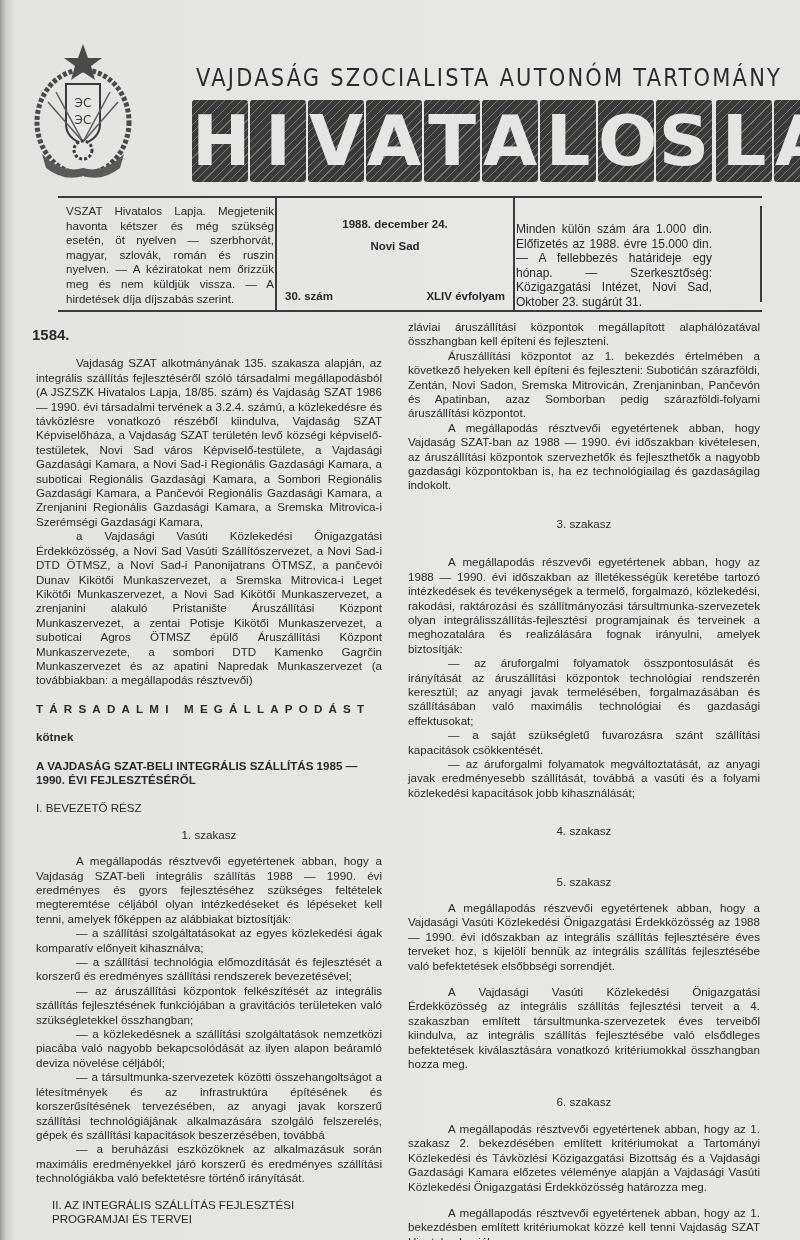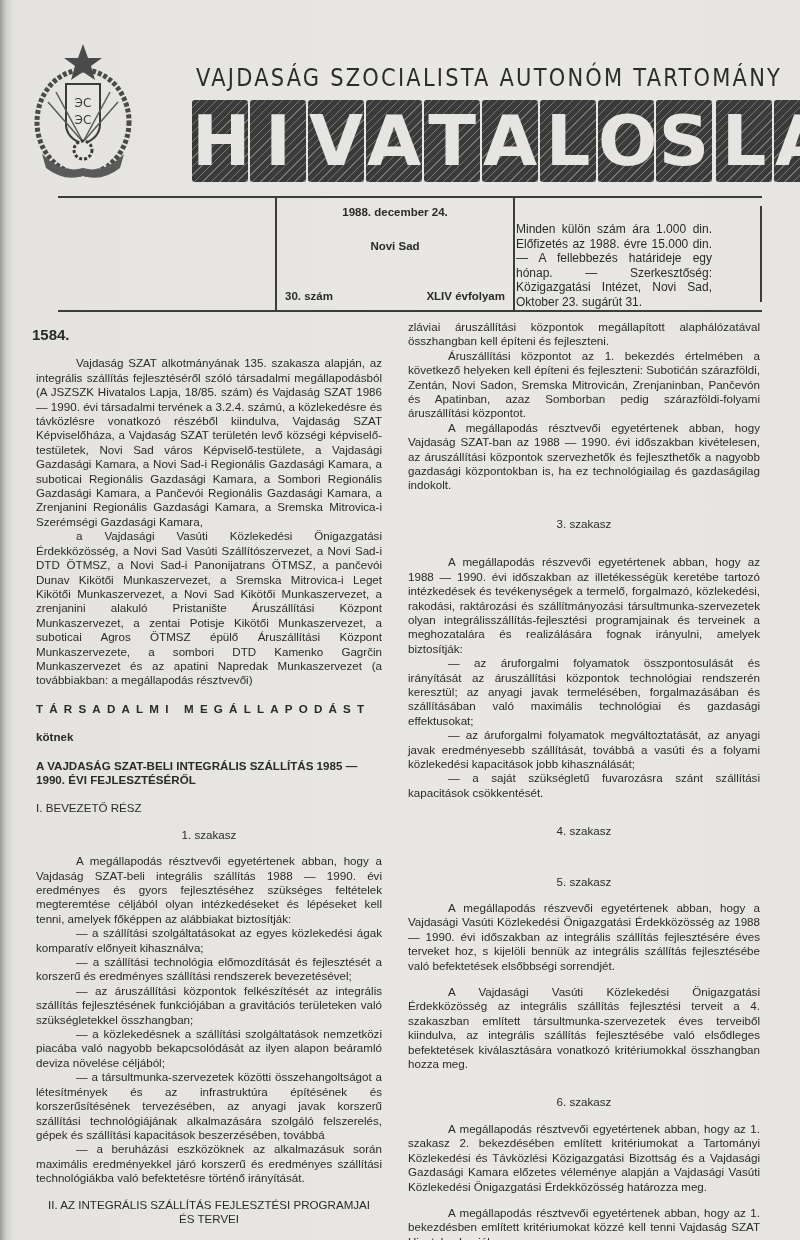--- a/index.html
+++ b/index.html
@@ -24,37 +24,37 @@
     border-radius: 3px; }
   .masthead-title .sp { width: 18px; }
   .masthead-title .ch::after { content: ""; position: absolute; inset: 0;
     background: repeating-linear-gradient(135deg, transparent 0 5px, rgba(230,229,225,0.35) 5px 6px); }
   .infobar { position: absolute; left: 58px; top: 196px; width: 704px; height: 112px;
     border-top: 2px solid #3c3c3c; border-bottom: 2px solid #3c3c3c; }
   .info-left { position: absolute; left: 8px; top: 6px; width: 208px; font-size: 11.6px; line-height: 14.6px;
     text-align: justify; }
   .info-mid { position: absolute; left: 217px; top: 0; width: 236px; height: 112px;
     border-left: 2px solid #3c3c3c; border-right: 2px solid #3c3c3c; }
-  .info-mid .date { position: absolute; left: 0; right: 0; top: 8px; text-align: center; font-weight: bold; font-size: 11.5px; }
+  .info-mid .date { position: absolute; left: 0; right: 0; top: 20px; text-align: center; font-weight: bold; font-size: 11.5px; }
   .info-mid .city { position: absolute; left: 0; right: 0; top: 42px; text-align: center; font-weight: bold; font-size: 11.5px; }
   .info-mid .issue { position: absolute; left: 8px; bottom: 8px; font-weight: bold; font-size: 11.5px; }
   .info-mid .volume { position: absolute; right: 8px; bottom: 8px; font-weight: bold; font-size: 11.5px; }
   .info-right { position: absolute; left: 458px; top: 24px; width: 196px; font-size: 12px; line-height: 14.6px; text-align: justify; }
   .info-right-border { position: absolute; right: 0; top: 8px; bottom: 8px; border-right: 2px solid #3c3c3c; }
   .col { position: absolute; top: 320px; font-size: 11.6px; line-height: 14.4px; text-align: justify; }
   .col-left { left: 36px; width: 346px; }
   .col-right { left: 408px; width: 352px; }
   .docnum { font-weight: bold; font-size: 15px; margin: 8px 0 14px -4px; }
   p { margin: 0; text-indent: 22px; }
   p.ind2 { text-indent: 40px; }
   .spaced { font-weight: bold; letter-spacing: 6.2px; text-align: left; margin: 14px 0 6px; font-size: 11.6px; }
   .center-b { font-weight: bold; text-align: left; margin: 14px 0; }
   .center { text-align: center; margin: 12px 0; }
   .section-head { margin: 12px 0 12px 0; text-indent: 0; }
-  .sec-center { text-align: center; margin: 12px 4px 12px; }
+  .sec-center { text-align: left; margin: 12px 16px 12px; }
   .gap { height: 12px; }
 </style>
 </head>
 <body>
 
 <div class="page">
 
   <svg class="emblem" viewBox="0 0 110 140">
     <polygon points="55,2 60,16 74,16 63,24 67,38 55,30 43,38 47,24 36,16 50,16" fill="#4a4a4a"></polygon>
     <ellipse cx="55" cy="80" rx="46" ry="52" fill="none" stroke="#4a4a4a" stroke-width="5" stroke-dasharray="4 2"></ellipse>
@@ -85,20 +85,21 @@
     <span class="ch">L</span>
     <span class="ch">O</span>
     <span class="ch">S</span>
     <span class="sp"></span>
     <span class="ch">L</span>
     <span class="ch">A</span>
 
   </div>
 
   <div class="infobar">
+    <div class="info-left">VSZAT Hivatalos Lapja. Megjetenik havonta kétszer és még szükség esetén, öt nyelven — szerbhorvát, magyar, szlovák, román és ruszin nyelven. — A kéziratokat nem őrizzük meg és nem küldjük vissza. — A hirdetések díja díjszabás szerint.</div>
     <div class="info-mid">
       <div class="date">1988. december 24.</div>
       <div class="city">Novi Sad</div>
       <div class="issue">30. szám</div>
       <div class="volume">XLIV évfolyam</div>
     </div>
     <div class="info-right">Minden külön szám ára 1.000 din. Előfizetés az 1988. évre 15.000 din. — A fellebbezés határideje egy hónap. — Szerkesztőség: Közigazgatási Intézet, Novi Sad, Oktober 23. sugárút 31.</div>
     <div class="info-right-border"></div>
   </div>
 
@@ -125,22 +126,22 @@
 
   <div class="col col-right">
     <p style="text-indent:0">zláviai áruszállítási központok megállapított alaphálózatával összhangban kell építeni és fejleszteni.</p>
     <p class="ind2">Áruszállítási központot az 1. bekezdés értelmében a következő helyeken kell építeni és fejleszteni: Subotićán szárazföldi, Zentán, Novi Sadon, Sremska Mitrovicán, Zrenjaninban, Pančevón és Apatinban, azaz Somborban pedig szárazföldi-folyami áruszállítási központot.</p>
     <p class="ind2">A megállapodás résztvevői egyetértenek abban, hogy Vajdaság SZAT-ban az 1988 — 1990. évi időszakban kivételesen, az áruszállítási központok szervezhetők és fejleszthetők a nagyobb gazdasági központokban is, ha ez technológiailag és gazdaságilag indokolt.</p>
     <div class="gap"></div>
     <div class="center">3. szakasz</div>
     <div class="gap"></div>
     <p class="ind2">A megállapodás részvevői egyetértenek abban, hogy az 1988 — 1990. évi időszakban az illetékességük keretébe tartozó intézkedések és tevékenységek a termelő, forgalmazó, közlekedési, rakodási, raktározási és szállítmányozási társultmunka-szervezetek olyan integrálisszállítás-fejlesztési programjainak és terveinek a meghozatalára és realizálására fognak irányulni, amelyek biztosítják:</p>
     <p class="ind2">— az áruforgalmi folyamatok összpontosulását és irányítását az áruszállítási központok technológiai rendszerén keresztül; az anyagi javak termelésében, forgalmazásában és szállításában való maximális technológiai és gazdasági effektusokat;</p>
+    <p class="ind2">— a saját szükségletű fuvarozásra szánt szállítási kapacitások csökkentését.</p>
     <p class="ind2">— az áruforgalmi folyamatok megváltoztatását, az anyagi javak eredményesebb szállítását, továbbá a vasúti és a folyami közlekedési kapacitások jobb kihasználását;</p>
-    <p class="ind2">— a saját szükségletű fuvarozásra szánt szállítási kapacitások csökkentését.</p>
     <div class="gap"></div>
     <div class="center">4. szakasz</div>
     <div class="gap"></div>
     <div class="center">5. szakasz</div>
     <p class="ind2">A megállapodás részvevői egyetértenek abban, hogy a Vajdasági Vasúti Közlekedési Önigazgatási Érdekközösség az 1988 — 1990. évi időszakban az integrális szállítás fejlesztésére éves terveket hoz, s kijelöli bennük az integrális szállítás fejlesztésébe való befektetések elsőbbségi sorrendjét.</p>
     <div class="gap"></div>
     <p class="ind2">A Vajdasági Vasúti Közlekedési Önigazgatási Érdekközösség az integrális szállítás fejlesztési terveit a 4. szakaszban említett társultmunka-szervezetek éves terveiből kiindulva, az integrális szállítás fejlesztésébe való elsődleges befektetések kiválasztására vonatkozó kritériumokkal összhangban hozza meg.</p>
     <div class="gap"></div>
     <div class="center">6. szakasz</div>
     <p class="ind2">A megállapodás résztvevői egyetértenek abban, hogy az 1. szakasz 2. bekezdésében említett kritériumokat a Tartományi Közlekedési és Távközlési Közigazgatási Bizottság és a Vajdasági Gazdasági Kamara előzetes véleménye alapján a Vajdasági Vasúti Közlekedési Önigazgatási Érdekközösség határozza meg.</p>

